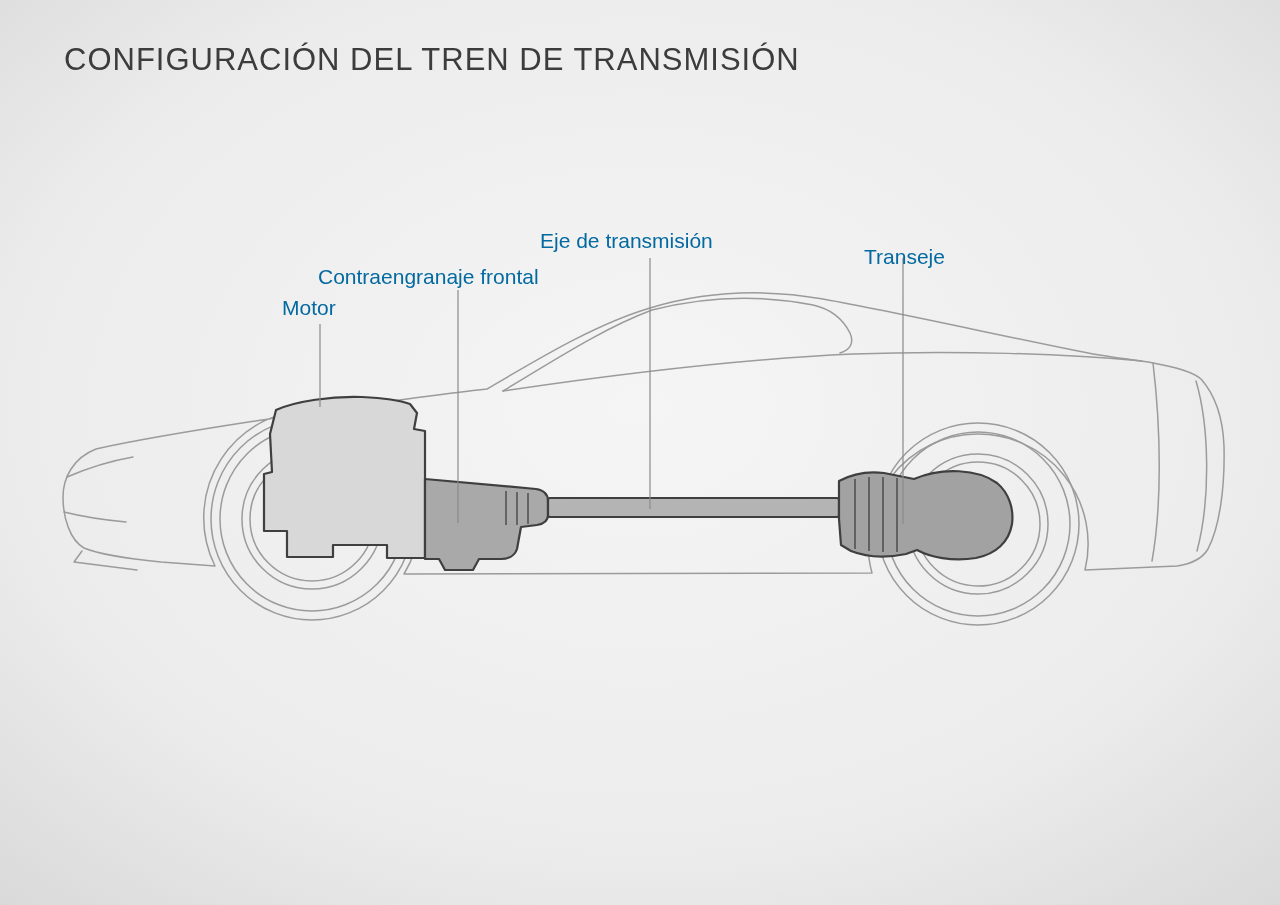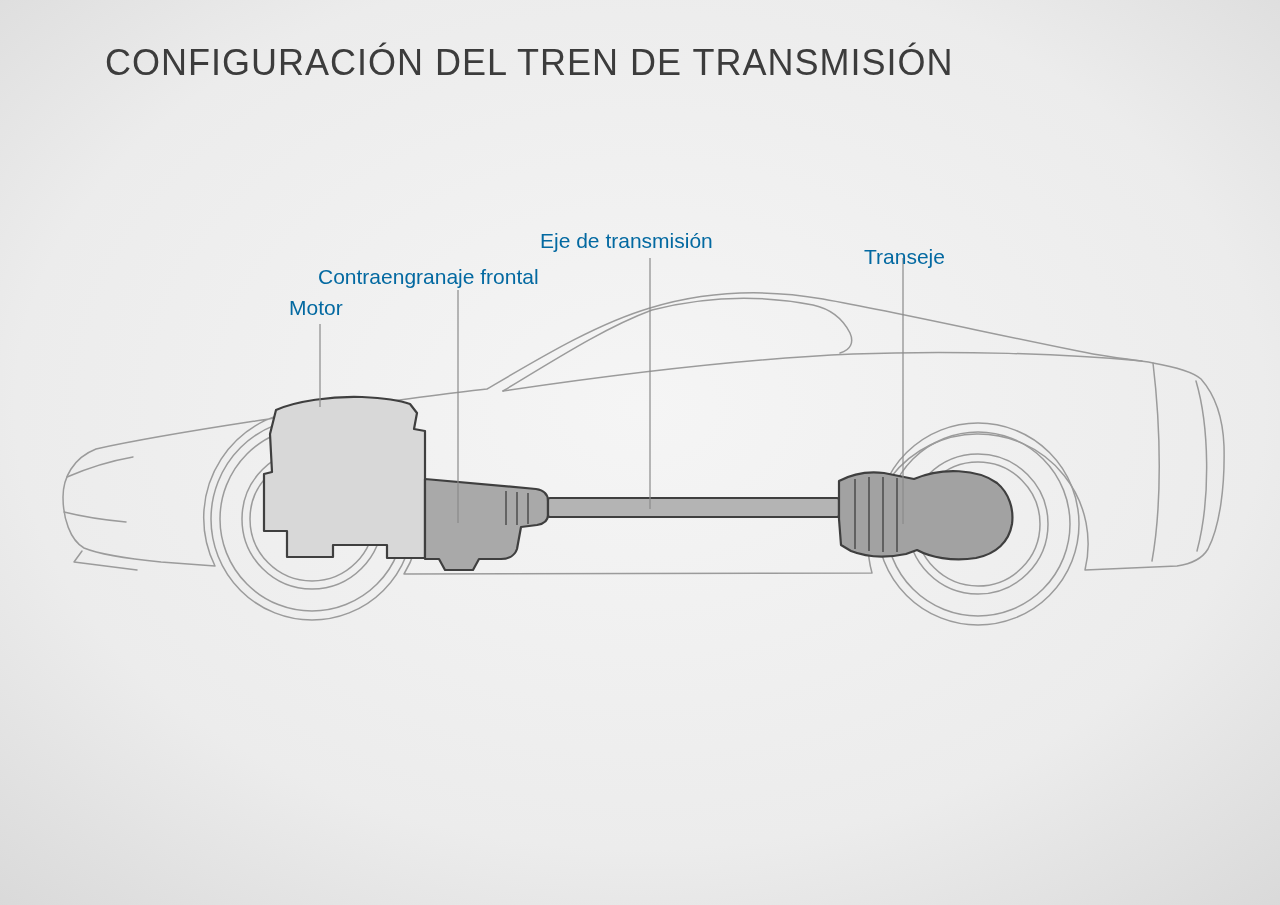--- a/index.html
+++ b/index.html
@@ -4,31 +4,31 @@
 <style>
   html, body { margin: 0; padding: 0; }
   body {
     width: 1280px; height: 905px; overflow: hidden;
     font-family: "Liberation Sans", sans-serif;
   }
   .stage { position: relative; width: 1280px; height: 905px; }
   .stage svg { position: absolute; left: 0; top: 0; }
   .title {
     position: absolute; left: 64px; top: 42px;
-    font-size: 36px; letter-spacing: 1px; font-weight: 400;
-    color: #3c3c3c; white-space: nowrap; margin-left: 41px;
+    font-size: 31px; letter-spacing: 1px; font-weight: 400;
+    color: #3c3c3c; white-space: nowrap;
   }
   .label {
     position: absolute; color: #0369a1; font-size: 21px;
     font-weight: 400; white-space: nowrap;
   }
   .lbl-driveshaft { left: 540px; top: 229px; }
   .lbl-transaxle  { left: 864px; top: 245px; }
   .lbl-counter    { left: 318px; top: 265px; }
-  .lbl-motor      { left: 289px; top: 296px; }
+  .lbl-motor      { left: 282px; top: 296px; }
 
   .car-outline path, .car-outline circle {
     fill: none; stroke-width: 1.5; stroke-linecap: round; stroke-linejoin: round;
   }
   .components path, .components rect {
     stroke-width: 2.2; stroke-linejoin: round;
   }
   .ribs line { stroke-width: 1.3; }
   .leaders line { stroke-width: 1.2; }
 </style>

